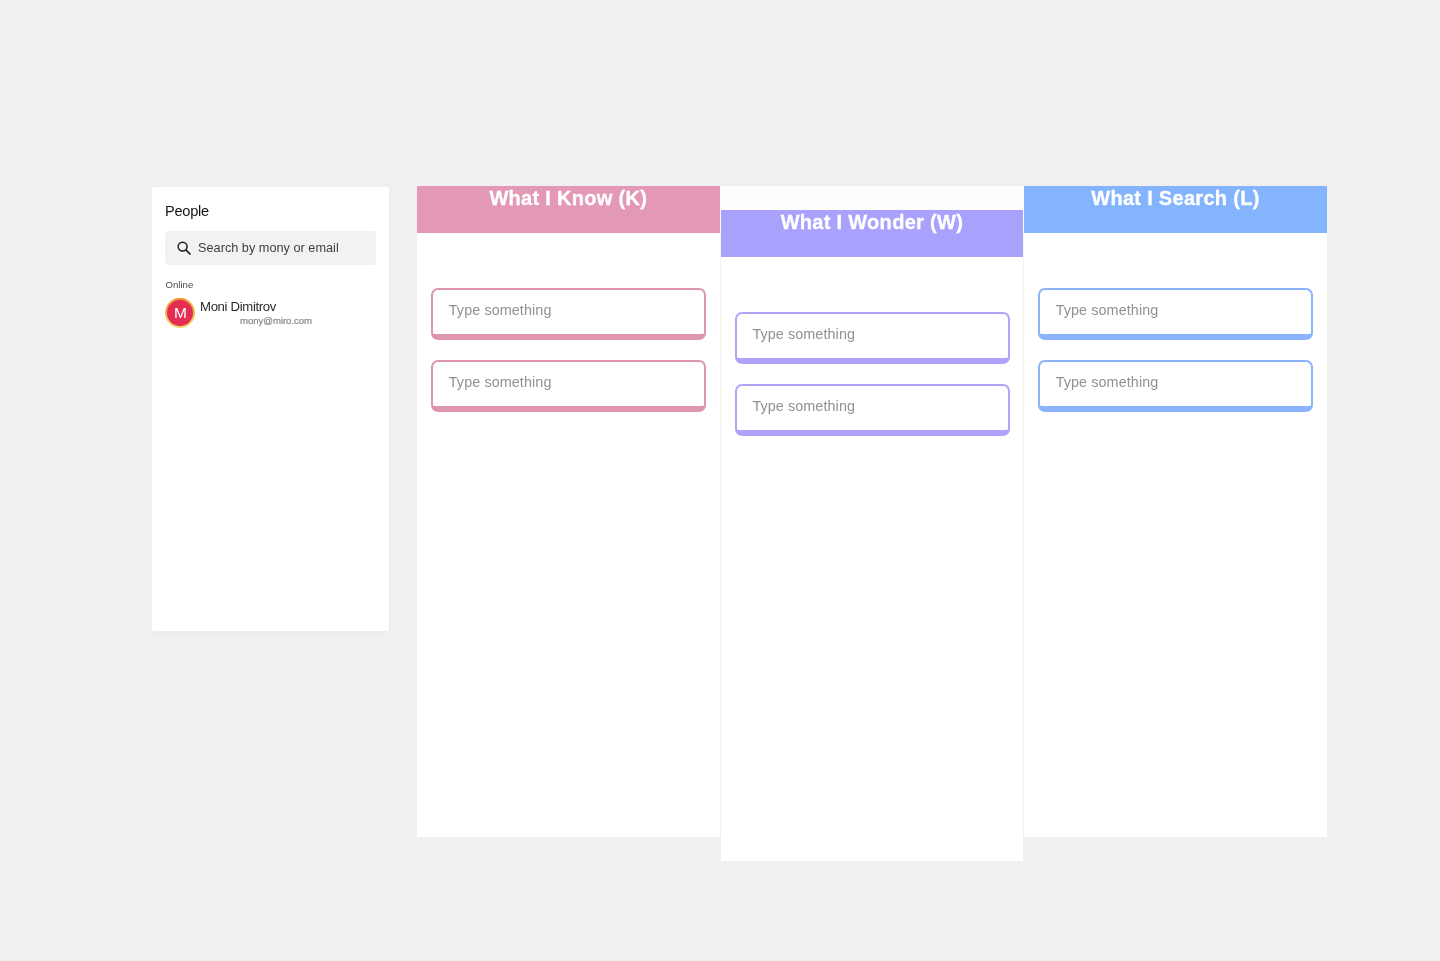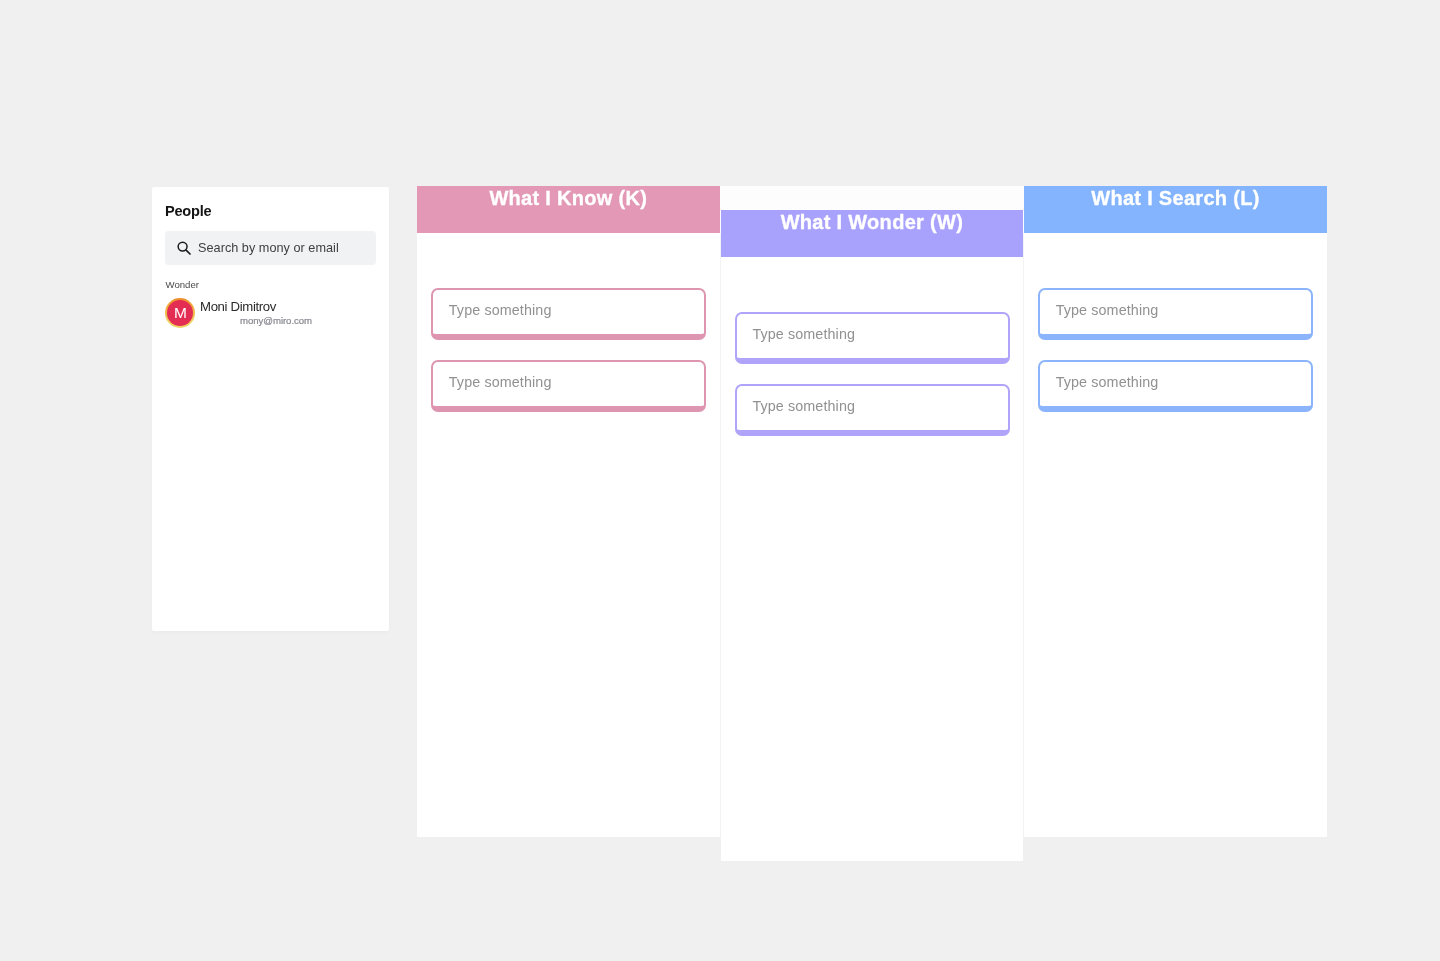--- a/index.html
+++ b/index.html
@@ -5,21 +5,21 @@
 <style>
   html,body{margin:0;padding:0;}
   body{width:1440px;height:961px;background:#f0f0f0;overflow:hidden;
        font-family:"Liberation Sans",sans-serif;-webkit-font-smoothing:antialiased;}
   .stage *{transform:translateZ(0);}
   .stage{position:relative;width:1440px;height:961px;}
 
   
   .people-panel{position:absolute;left:152px;top:187px;width:237px;height:444px;background:#fff;
                 border-radius:2px;box-shadow:0 2px 4px rgba(0,0,0,.025);}
-  .people-title{position:absolute;left:13px;top:14px;font-size:14.6px;font-weight:700;
+  .people-title{position:absolute;left:13px;top:14px;font-size:14.6px;font-weight:400;
                 color:#141414;letter-spacing:-0.25px;line-height:20px;}
   .search-box{position:absolute;left:13px;top:44px;width:211px;height:34px;background:#f1f2f4;border-radius:4px;}
   .search-icon{position:absolute;left:11px;top:9px;width:16px;height:16px;line-height:0;}
   .search-ph{position:absolute;left:33px;top:8px;font-size:12.7px;color:#404040;letter-spacing:0.02px;line-height:18px;}
   .online-label{position:absolute;left:13.5px;top:92px;font-size:9.6px;color:#4a4a4a;line-height:12px;}
   .person{position:absolute;left:13px;top:111px;width:210px;height:31px;}
   .avatar-wrap{position:absolute;left:0;top:0;width:30px;height:30px;}
   .avatar{position:absolute;left:1.9px;top:1.9px;width:26.2px;height:26.2px;border-radius:50%;background:#e32d52;
           display:flex;align-items:center;justify-content:center;color:#fff;font-size:15.5px;font-weight:400;line-height:1;}
   .ring{position:absolute;left:0;top:0;width:30px;height:30px;border-radius:50%;box-sizing:border-box;
@@ -59,21 +59,21 @@
     <div class="search-box">
       <span class="search-icon">
         <svg width="16" height="16" viewBox="0 0 16 16" fill="none" aria-hidden="true">
           <circle cx="6.6" cy="6.6" r="4.45" stroke="#1c1c1c" stroke-width="1.5"></circle>
           <path d="M10.1 10.1 L14.0 14.0" stroke="#1c1c1c" stroke-width="1.7" stroke-linecap="round"></path>
         </svg>
       </span>
       <span class="search-ph">Search by mony or email</span>
     </div>
 
-    <div class="online-label">Wonder</div>
+    <div class="online-label">Online</div>
 
     <div class="person">
       <div class="avatar-wrap">
         <div class="ring"></div>
         <div class="avatar">
             <span class="avatar-letter">M</span>
           </div>
       </div>
       <div class="pname">Moni Dimitrov</div>
       <div class="pmail">mony@miro.com</div>

